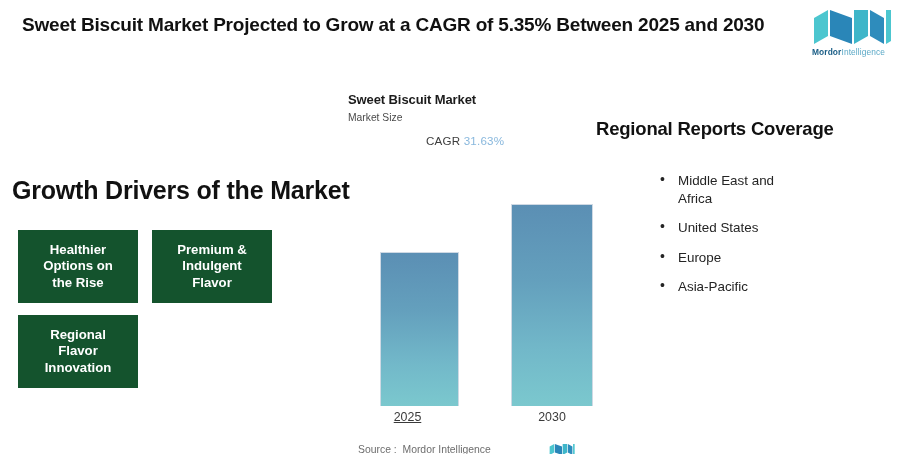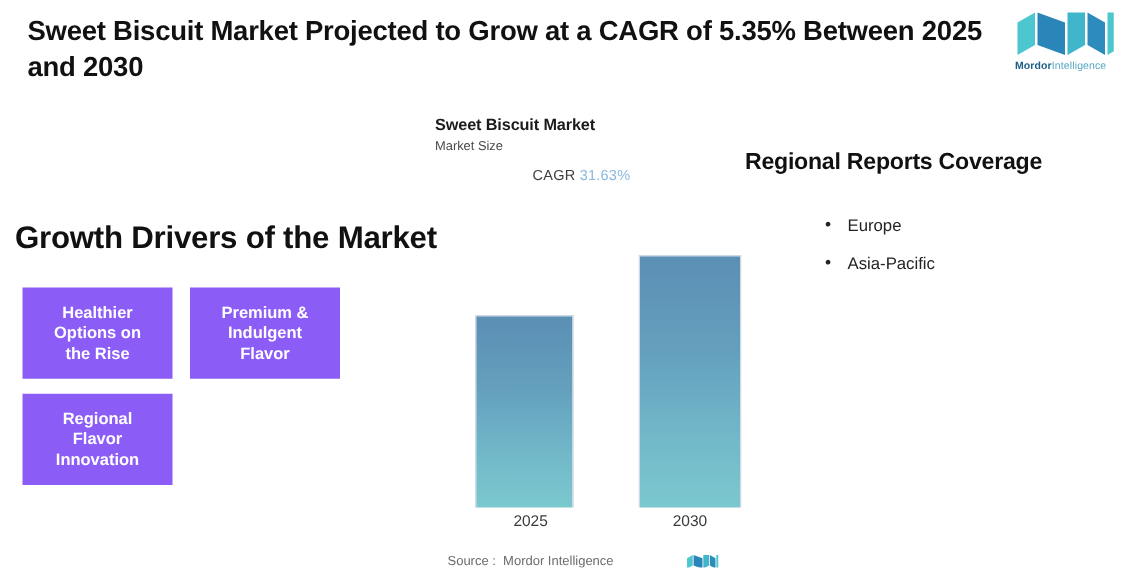--- a/index.html
+++ b/index.html
@@ -18,21 +18,21 @@
     height: 454px;
     background: #ffffff;
   }
 
   
   .headline {
     position: absolute;
     left: 22px;
     top: 10px;
     width: 770px;
-    font-size: 22px;
+    font-size: 19px;
     font-weight: bold;
     line-height: 29px;
     color: #111111;
     letter-spacing: -0.2px;
   }
 
   .brand-logo {
     position: absolute;
     left: 812px;
     top: 8px;
@@ -65,21 +65,21 @@
     left: 18px;
     top: 230px;
     width: 256px;
     display: grid;
     grid-template-columns: 120px 120px;
     grid-template-rows: 73px 73px;
     column-gap: 14px;
     row-gap: 12px;
   }
   .card {
-    background: #8b5cf6;
+    background: #14532d;
     color: #ffffff;
     display: flex;
     align-items: center;
     justify-content: center;
     text-align: center;
     font-size: 13.2px;
     font-weight: bold;
     line-height: 16.5px;
     padding: 2px 5px;
     white-space: pre-line;
@@ -136,21 +136,21 @@
     top: 318px;
     width: 256px;
     height: 20px;
   }
   .xlabel {
     position: absolute;
     font-size: 12.4px;
     color: #3a3a3a;
     text-align: center;
   }
-  .xl-2025 { left: 37px;  width: 79px; }
+  .xl-2025 { left: 20px;  width: 79px; text-decoration: underline; }
   .xl-2030 { left: 163px; width: 82px; }
 
   .source-row {
     position: absolute;
     left: 10px;
     top: 350px;
     width: 246px;
     display: flex;
     align-items: center;
   }
@@ -259,17 +259,19 @@
         <polygon points="18,2 18,28 40,36 40,10" fill="#2a86b8"></polygon>
         <polygon points="42,2 42,36 56,28 56,2" fill="#3fb6c9"></polygon>
         <polygon points="58,2 58,28 72,36 72,10" fill="#2e8cbc"></polygon>
         <polygon points="74,2 74,36 79,33 79,2" fill="#4cc6cf"></polygon>
       </svg>
     </div>
   </div>
 
   <div class="regional-title">Regional Reports Coverage</div>
   <ul class="regional-list">
+    <li class="wrap">Middle East and Africa</li>
+    <li>United States</li>
     <li>Europe</li>
     <li>Asia-Pacific</li>
   </ul>
 
 </div>
 
 </body></html>

